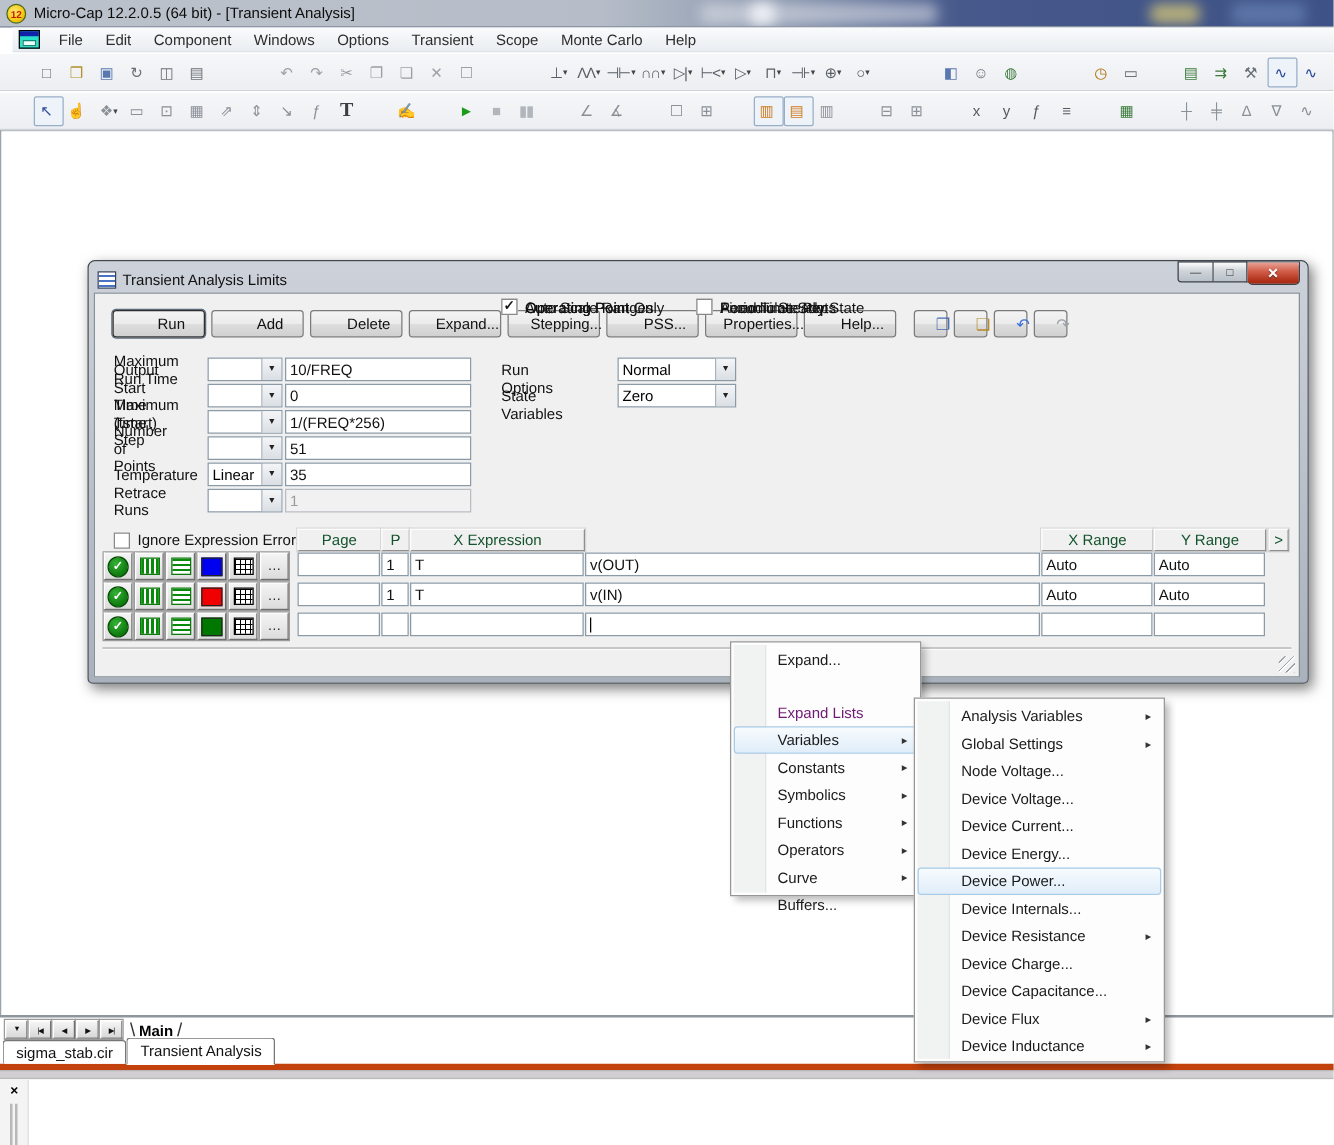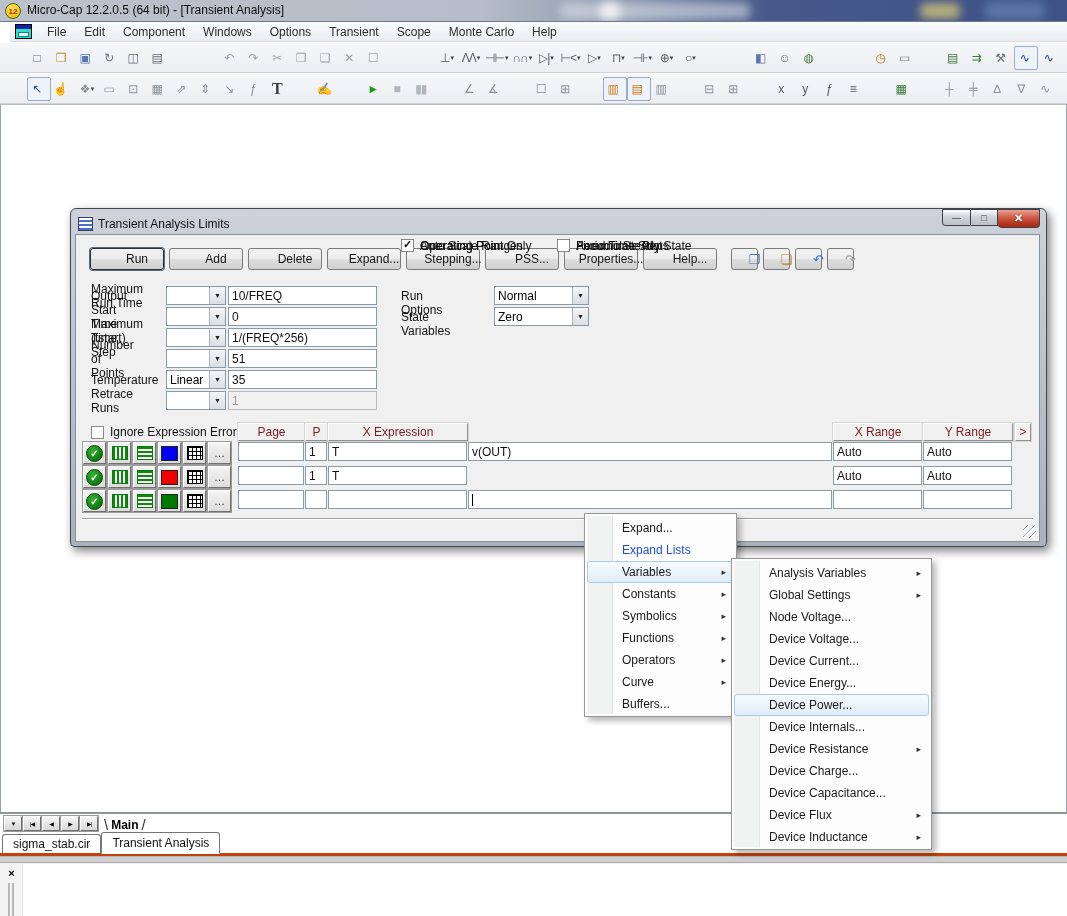--- a/index.html
+++ b/index.html
@@ -96,21 +96,21 @@
   .cbx { width:13px; height:13px; background:#fff; border:1px solid #898989; display:flex;
     align-items:center; justify-content:center; font-size:11px; font-weight:bold; color:#16161a; flex:none; }
   .cbx .mark { display:none; margin-top:-2px; }
   .cbx.checked .mark { display:block; }
   .chk-row { position:absolute; height:21px; display:flex; align-items:center; gap:6px; font-size:12px; color:#111; }
 
   .ignore-row { position:absolute; left:15px; top:190px; display:flex; align-items:center; gap:6px; font-size:12px; color:#111; }
 
   .hdr { position:absolute; top:188px; height:18px; background:#f0f0f0; border:1px solid;
     border-color:#fdfdfd #8f8f8f #8f8f8f #fdfdfd; box-shadow:0 0 0 1px #d6d6d6;
-    display:flex; align-items:center; justify-content:center; font-size:12px; color:#7f1d1d; }
+    display:flex; align-items:center; justify-content:center; font-size:12px; color:#14532d; }
   .rows { position:absolute; left:0; top:207px; width:100%; }
   .trow { position:relative; height:24px; }
   .ricons { position:absolute; left:7px; top:0; display:flex; gap:2px; }
   .ric { width:23px; height:22px; background:linear-gradient(180deg,#f4f4f4,#dcdcdc);
     border:1px solid; border-color:#fff #6f6f6f #6f6f6f #fff; box-shadow:0 0 0 1px #9b9b9b;
     display:flex; align-items:center; justify-content:center; font-size:11px; color:#222; }
   .ric .ck { width:17px; height:17px; border-radius:50%; background:radial-gradient(circle at 38% 32%,#35b335,#0d7a0d 70%);
     border:1px solid #064a06; color:#fff; font-size:10px; font-weight:bold; display:flex; align-items:center; justify-content:center; }
   .ric .vstr { width:16px; height:14px; border:1px solid #0a7a0a;
     background:repeating-linear-gradient(90deg,#0a8a0a 0 2px,#fff 2px 4px); }
@@ -134,35 +134,35 @@
   
   .menu { position:absolute; background:#fdfdfd; border:1px solid #979797;
     box-shadow:4px 4px 6px rgba(0,0,0,.28); z-index:20; padding:3px 0; }
   .menu .gutter { position:absolute; left:2px; top:2px; bottom:2px; width:26px; background:#f1f2f2; border-right:1px solid #e2e4e6; }
   .ctx { left:584px; top:513px; width:153px; height:204px; }
   .sub { left:731px; top:558px; width:201px; height:292px; }
   .mi { position:relative; height:22px; display:flex; align-items:center; padding-left:34px; padding-right:8px;
     font-size:12px; color:#1a1a1a; margin:0 2px; border:1px solid transparent; }
   .mi .subarrow { position:absolute; right:7px; font-size:9px; color:#333; visibility:hidden; }
   .mi.has-sub .subarrow { visibility:visible; }
-  .mi.disabled { color:#1d4ed8; }
+  .mi.disabled { color:#701a75;margin-top:20px; }
   .mi.highlighted { background:linear-gradient(180deg,#f7fbfe,#e0edf9); border-color:#a8cbe8; border-radius:3px; }
 
   
   .page-tab-bar { position:absolute; left:0; top:812px; width:1067px; height:21px; background:#fff;
     border-top:2px solid #8d959d; display:flex; align-items:flex-start; padding-top:2px; }
   .pnav { display:flex; gap:1px; margin-left:4px; }
   .pnav .pb { width:18px; height:15px; background:linear-gradient(180deg,#f6f6f6,#d8d8d8);
     border:1px solid; border-color:#fff #707070 #707070 #fff; box-shadow:0 0 0 1px #9b9b9b;
     display:flex; align-items:center; justify-content:center; font-size:6px; color:#111; letter-spacing:-1px; }
   .main-tab { display:flex; align-items:flex-end; margin-left:6px; font-size:12px; color:#000; height:17px; }
   .main-tab .sl { font-size:15px; font-weight:normal; color:#333; }
   .main-tab .lbl { font-weight:bold; padding:0 3px; border-bottom:1px solid #555;margin-top:24px; }
   .doc-tab-bar { position:absolute; left:0; top:833px; width:1067px; height:23px; background:#fff;
-    border-bottom:3px solid #c2410c; display:flex; align-items:flex-end; padding-left:2px; }
+    border-bottom:5px solid #c2410c; display:flex; align-items:flex-end; padding-left:2px; }
   .dtab { border:1px solid #767676; border-bottom:none; border-radius:3px 3px 0 0; background:#fff;
     font-size:12px; color:#111; padding:0 10px; display:flex; align-items:center; }
   .dtab.inactive { height:19px; }
   .dtab.active { height:22px; margin-bottom:-1px; border-bottom:1px solid #fff; z-index:2; }
   .bottom-strip { position:absolute; left:0; top:856px; width:1067px; height:6px; background:#d2cfd3; border-top:1px solid #b9b6ba; }
   .bottom-panel { position:absolute; left:0; top:862px; width:1067px; height:54px; background:#f4f4f4; border-top:1px solid #a8a8a8; }
   .bp-close { position:absolute; left:5px; top:3px; width:13px; height:13px; font-size:11px; font-weight:bold; color:#000;
     display:flex; align-items:center; justify-content:center; }
   .bp-grip { position:absolute; left:8px; top:20px; width:6px; height:34px;
     border-left:2px solid #b8b8b8; border-right:2px solid #b8b8b8; }
@@ -1102,20 +1102,23 @@
             <div class="ric">
               <span class="tbl"></span>
             </div>
             <div class="ric">
               <span>…</span>
             </div>
           </div>
           <div class="inp cell c-page"></div>
           <div class="inp cell c-p">1</div>
           <div class="inp cell c-x">T</div>
+          <div class="inp cell c-y">
+            <span>v(IN)</span>
+          </div>
           <div class="inp cell c-xr">Auto</div>
           <div class="inp cell c-yr">Auto</div>
         </div>
 
         <div class="trow">
           <div class="ricons">
             <div class="ric">
               <span class="ck">✓</span>
             </div>
             <div class="ric">

